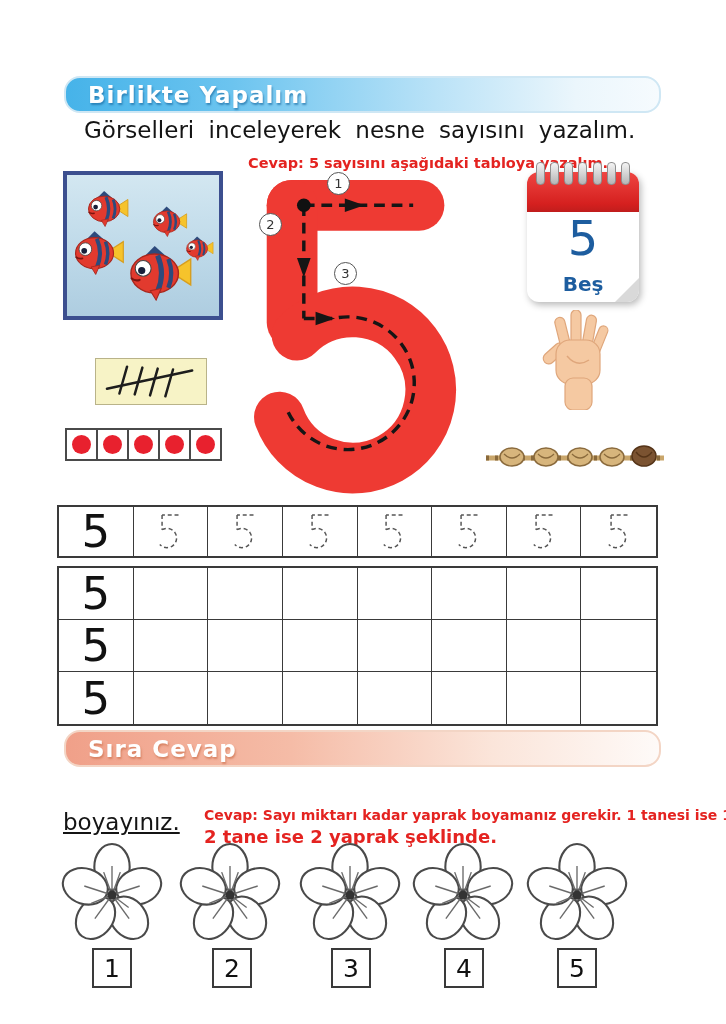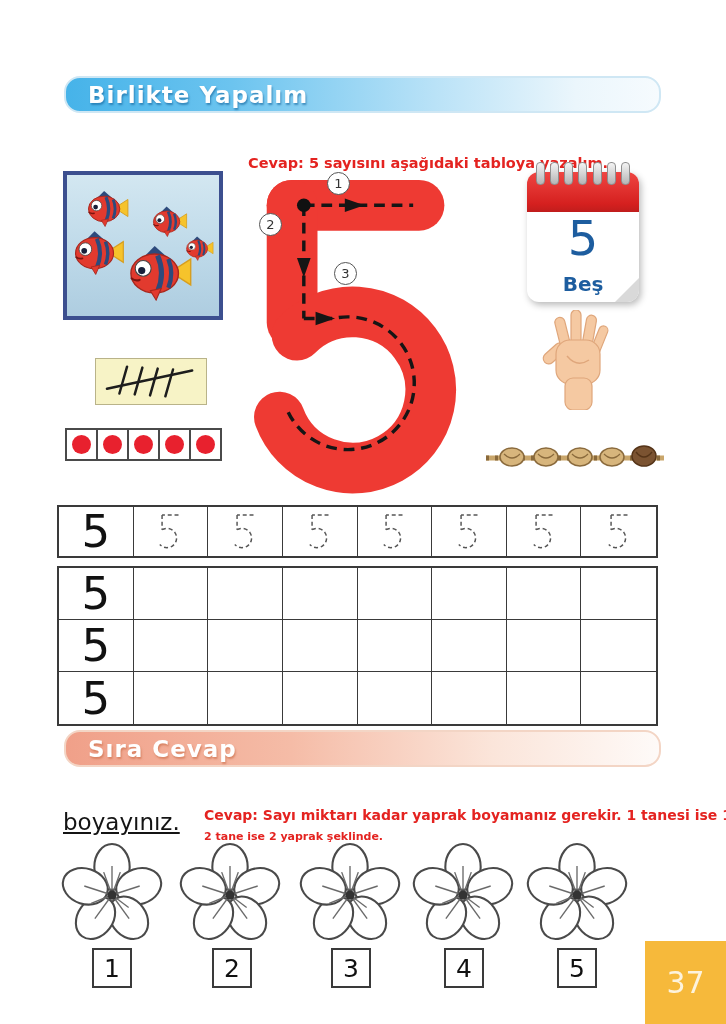--- a/index.html
+++ b/index.html
@@ -171,20 +171,21 @@
     </symbol>
   </defs>
 </svg>
 
 <div class="page">
 
   <div class="banner banner-blue">
     <span class="banner-label">Birlikte Yapalım</span>
   </div>
 
+  <div class="instr" style="left:84px;top:117px;">Görselleri inceleyerek nesne sayısını yazalım.</div>
 
   <div class="ans" style="left:248px;top:152px;">Cevap: 5 sayısını aşağıdaki tabloya yazalım.</div>
 
   <div class="fish-box">
     <svg class="fish" style="left:16px;top:14px;width:48px;height:38px;">
         <use href="#sym-fish"></use>
       </svg>
     <svg class="fish" style="left:82px;top:30px;width:40px;height:32px;">
         <use href="#sym-fish"></use>
       </svg>
@@ -346,21 +347,21 @@
     <div class="cell last-col last-row"></div>
   </div>
 
   <div class="banner banner-salmon">
     <span class="banner-label">Sıra Cevap</span>
   </div>
 
   <div class="instr" style="left:63px;top:809px;text-decoration:underline;">boyayınız.</div>
 
   <div class="ans" style="left:204px;top:804px;font-size:14px;">Cevap: Sayı miktarı kadar yaprak boyamanız gerekir. 1 tanesi ise 1 yaprak,</div>
-  <div class="ans" style="left:204px;top:826px;font-size:11px;">2 tane ise 2 yaprak şeklinde.</div>
+  <div class="ans" style="left:204px;top:826px;font-size:18px;">2 tane ise 2 yaprak şeklinde.</div>
 
   <svg class="flower" style="left:59px;" viewBox="0 0 100 100">
       <use href="#sym-flower"></use>
     </svg>
   <svg class="flower" style="left:177px;" viewBox="0 0 100 100">
       <use href="#sym-flower"></use>
     </svg>
   <svg class="flower" style="left:297px;" viewBox="0 0 100 100">
       <use href="#sym-flower"></use>
     </svg>
@@ -370,15 +371,14 @@
   <svg class="flower" style="left:524px;" viewBox="0 0 100 100">
       <use href="#sym-flower"></use>
     </svg>
 
   <div class="numbox" style="left:92px;">1</div>
   <div class="numbox" style="left:212px;">2</div>
   <div class="numbox" style="left:331px;">3</div>
   <div class="numbox" style="left:444px;">4</div>
   <div class="numbox" style="left:557px;">5</div>
 
-  <div class="pagenum">37</div>
 
 </div>
 
 </body></html>

